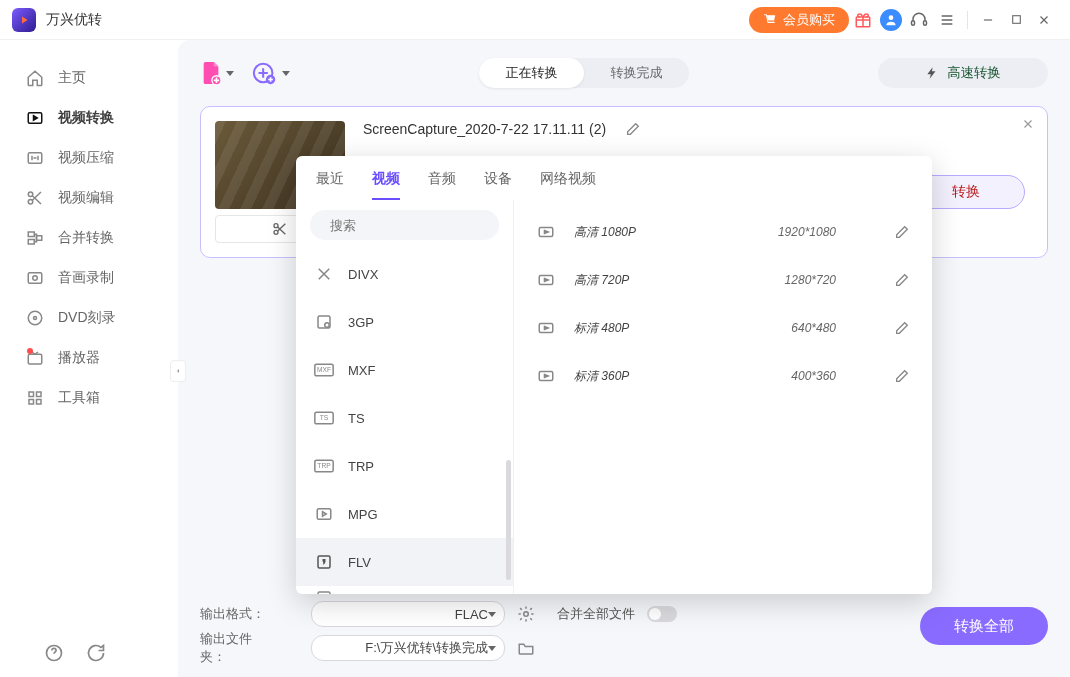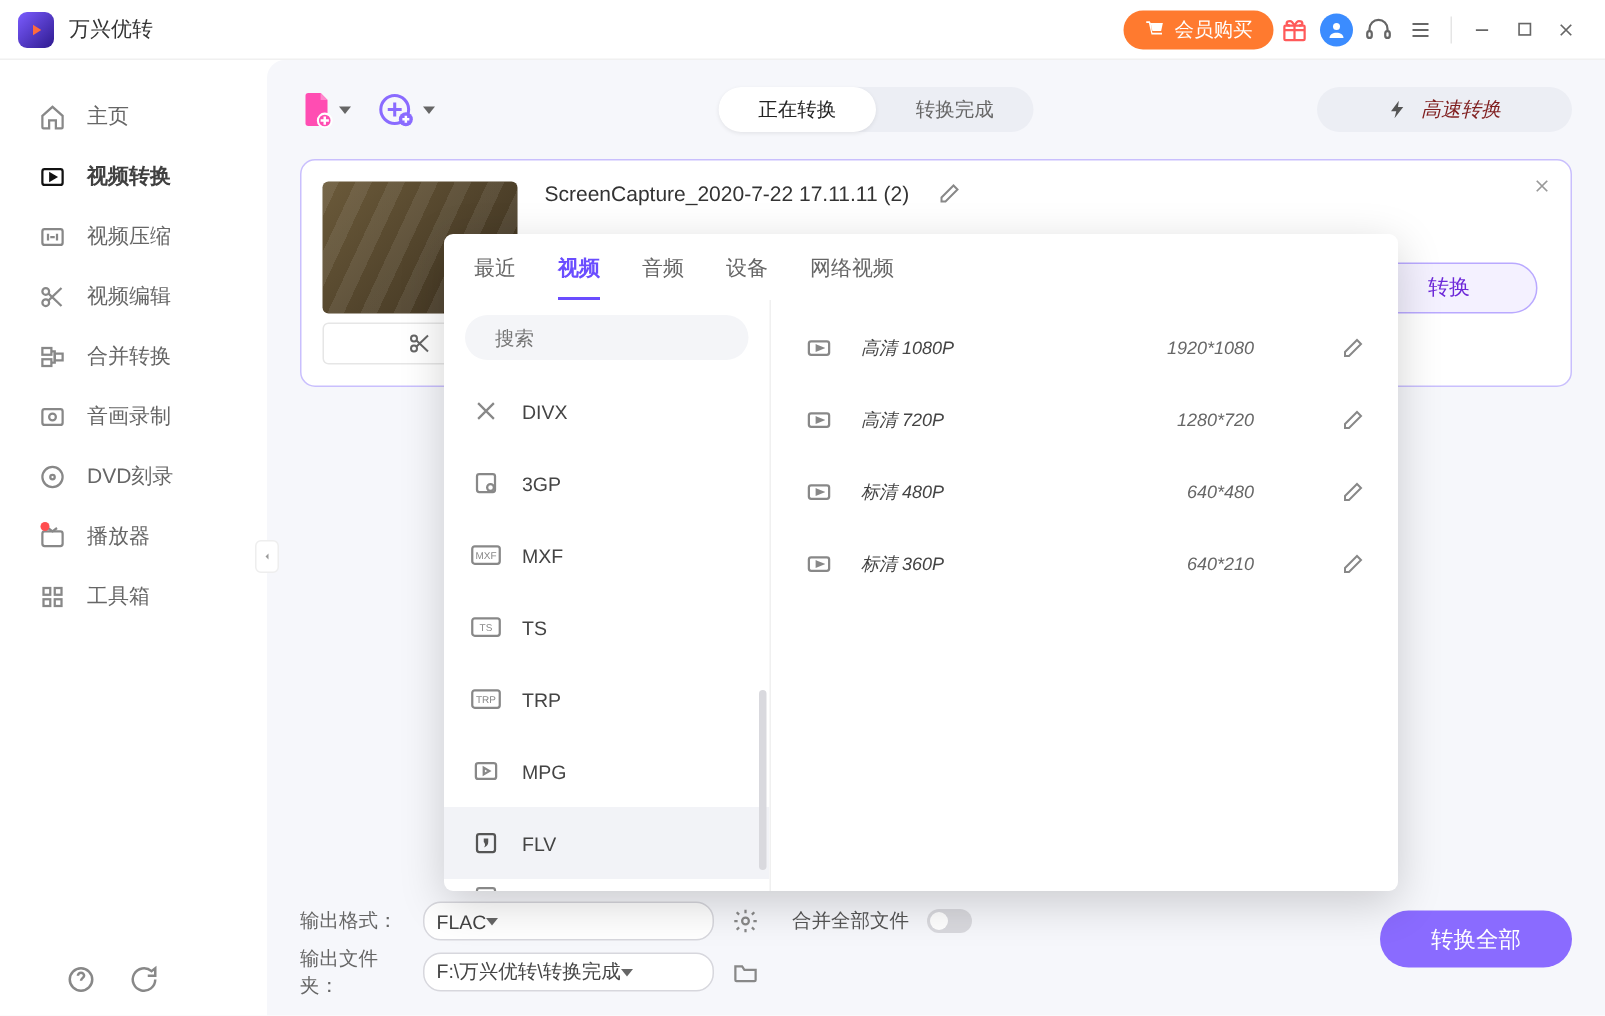--- a/index.html
+++ b/index.html
@@ -26,32 +26,32 @@
 .collapse-handle { position:absolute; left:170px; top: 360px; width:16px;height:22px;background:#fff; border:1px solid #eee; border-radius:4px; display:flex;align-items:center;justify-content:center; color:#999; cursor:pointer; z-index:5;}
 
 
 .main { position: absolute; left: 178px; right: 0; top: 40px; bottom: 0; background: #f6f7fb; border-top-left-radius: 12px; padding: 18px 22px 12px 22px; display:flex; flex-direction:column; }
 .toolbar { display:flex; align-items:center; gap:18px; }
 .add-btn { display:flex; align-items:center; gap:4px; cursor:pointer; }
 .caret-dn { width:0;height:0;border-left:4px solid transparent;border-right:4px solid transparent;border-top:5px solid #666; }
 .tabs-seg { margin-left:auto; margin-right:auto; display:flex; background:#eceef4; border-radius:16px; height:30px; width:210px; }
 .seg-btn { flex:1; border:none; background:transparent; border-radius:16px; font-size:13px; color:#666; cursor:pointer; }
 .seg-btn.active { background:#fff; box-shadow:0 1px 3px rgba(0,0,0,.08); color:#222; }
-.fast-btn { background:#eceef4; border:none; border-radius:16px; height:30px; width:170px; display:flex; align-items:center; justify-content:center; gap:8px; color:#7f1d1d; cursor:pointer;font-style:italic; }
+.fast-btn { background:#eceef4; border:none; border-radius:16px; height:30px; width:170px; display:flex; align-items:center; justify-content:center; gap:8px; color:#14532d; cursor:pointer; }
 
 
 .task-card { margin-top:18px; border:1px solid #c9bffd; border-radius:10px; background:#fff; padding:14px; display:flex; gap:18px; position:relative; }
 .thumb-wrap { width:130px; }
 .thumb { width:130px; height:88px; background:linear-gradient(135deg,#6b5a3a,#3a2f1e); border-radius:4px; position:relative; overflow:hidden; }
 .thumb::before{content:"";position:absolute;inset:0;background:repeating-linear-gradient(115deg,rgba(255,255,255,.08) 0 10px,transparent 10px 20px);}
 .scissor-btn { width:130px; height:28px; margin-top:6px; border:1px solid #e6e6e6; border-radius:4px; background:#fff; display:flex;align-items:center;justify-content:center; color:#666; cursor:pointer; }
 .task-body { flex:1; }
 .fname-row { display:flex; align-items:center; gap:19px; color:#333; font-size:14px; }
 .task-close { position:absolute; right:12px; top:10px; color:#999; cursor:pointer; }
-.convert-btn { position:absolute; right:22px; top:68px; width:118px; height:34px; border-radius:18px; border:1px solid #b9a9ff; background:#f4f1ff; color:#6d28d9; font-size:14px; cursor:pointer; }
+.convert-btn { position:absolute; right:22px; top:68px; width:118px; height:34px; border-radius:18px; border:1px solid #b9a9ff; background:#f4f1ff; color:#b91c1c; font-size:14px; cursor:pointer; }
 
 
 .popover { position:absolute; left:296px; top:156px; width:636px; height:438px; background:#fff; border-radius:6px; box-shadow:0 8px 30px rgba(0,0,0,.18); display:flex; flex-direction:column; z-index:20; }
 .pop-tabs { display:flex; gap:28px; padding:14px 20px 0 20px; font-size:14px; color:#666; }
 .pop-tab { padding-bottom:10px; cursor:pointer; }
 .pop-tab.active { color:#6a4dff; border-bottom:2px solid #6a4dff; font-weight:600; }
 .pop-body { flex:1; display:flex; overflow:hidden; }
 .fmt-col { width:218px; border-right:1px solid #f0f0f0; display:flex; flex-direction:column; }
 .search-wrap { padding:10px 14px; }
 .search-box { display:flex; align-items:center; gap:8px; background:#f4f5f8; border-radius:16px; height:30px; padding:0 12px; color:#aaa; }
@@ -63,21 +63,21 @@
 .fmt-ic { width:20px; height:20px; display:flex;align-items:center;justify-content:center; color:#888; }
 .preset-col { flex:1; padding:8px 0; }
 .preset-row { height:48px; display:flex; align-items:center; padding:0 22px; gap:18px; color:#444; cursor:pointer; font-size:12px;font-style:italic; }
 .preset-row .res { margin-left:auto; margin-right:40px; color:#666; }
 .edit-ic { color:#888; cursor:pointer; }
 
 
 .bottom { margin-top:auto; padding-top:10px; }
 .brow { display:flex; align-items:center; gap:12px; height:34px; color:#555; font-size:13px; }
 .brow .lbl { width:70px; color:#666; }
-.sel { width:194px; height:26px; border:1px solid #d7d7dd; border-radius:12px; background:#fff; display:flex; align-items:center; padding:0 8px; color:#444; cursor:pointer; justify-content:flex-start; }
+.sel { width:194px; height:26px; border:1px solid #d7d7dd; border-radius:12px; background:#fff; display:flex; align-items:center; padding:0 8px; color:#444; cursor:pointer; justify-content:flex-end;margin-left:29px; }
 .gear-ic, .folder-ic { color:#888; cursor:pointer; }
 .toggle { width:30px; height:16px; background:#d9d9de; border-radius:8px; position:relative; cursor:pointer; }
 .toggle::after { content:""; position:absolute; left:2px; top:2px; width:12px; height:12px; background:#fff; border-radius:50%; }
 .convert-all { position:absolute; right:22px; bottom:32px; width:128px; height:38px; border:none; border-radius:20px; background:#8a6bff; color:#fff; font-size:15px; cursor:pointer; }
 
 .footer-ic { position:absolute; left:44px; bottom:14px; display:flex; gap:22px; color:#888; }
 
 svg { display:block; }
 </style>
 </head>
@@ -469,21 +469,21 @@
           </span>
       </div>
       <div class="preset-row">
         <span class="fmt-ic">
             <svg width="18" height="18" viewBox="0 0 24 24" fill="none" stroke="#888" stroke-width="2">
               <rect x="3" y="6" width="18" height="12" rx="2"></rect>
               <path d="M10 10l5 2-5 2z" fill="#888"></path>
             </svg>
           </span>
         <span>标清 360P</span>
-        <span class="res">640*210</span>
+        <span class="res">400*360</span>
         <span class="edit-ic">
             <svg width="16" height="16" viewBox="0 0 24 24" fill="none" stroke="#888" stroke-width="2">
               <path d="M4 20h4L20 8l-4-4L4 16v4z"></path>
             </svg>
           </span>
       </div>
     </div>
   </div>
 </div>
 

